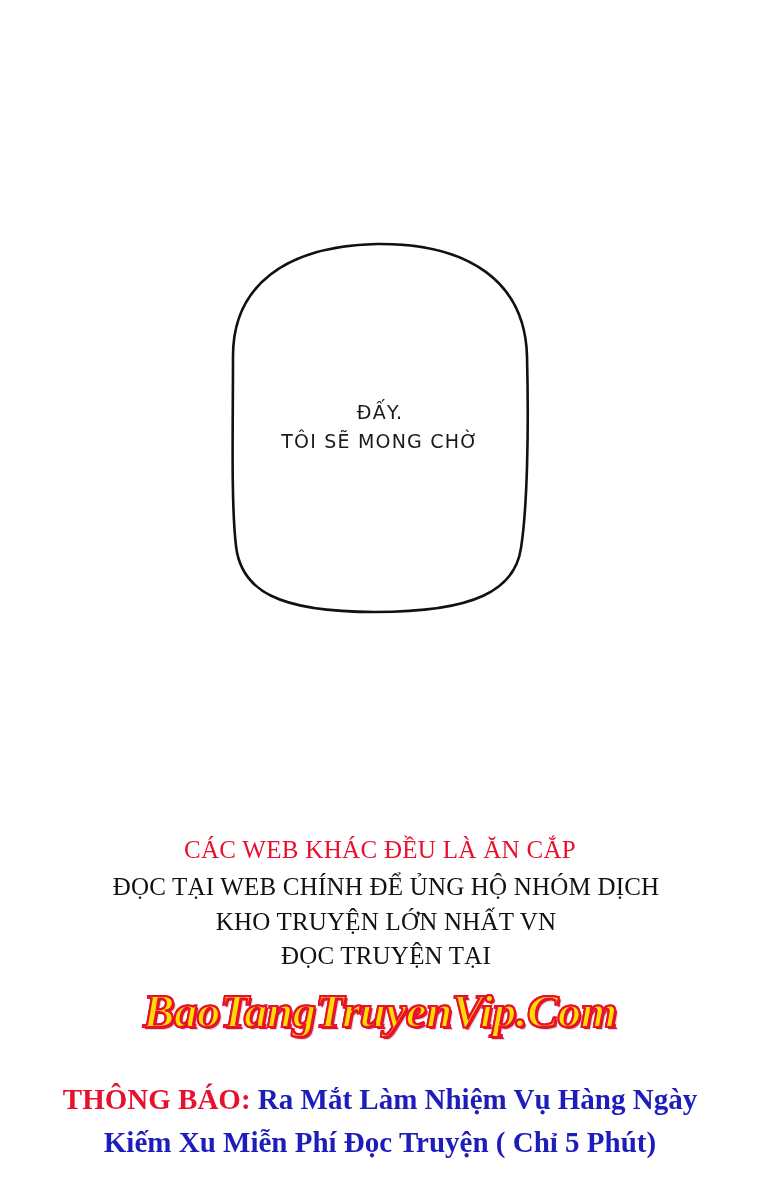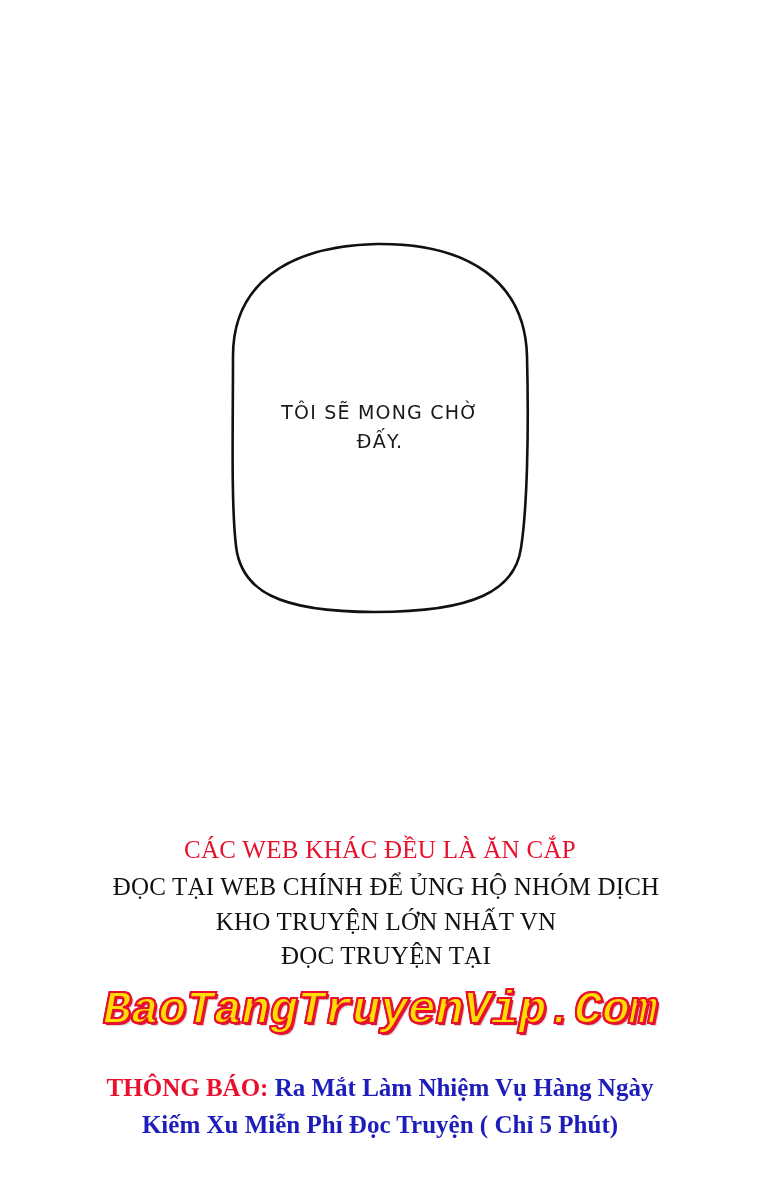--- a/index.html
+++ b/index.html
@@ -70,40 +70,40 @@
     font-family: "Liberation Serif", serif;
     font-size: 25px;
     color: #111111;
     line-height: 1.38;
     letter-spacing: 0.2px;
     padding-left: 12px;
   }
 
   .site-name {
     margin-top: 10px;
-    font-family: Liberation Mono, monospace;
+    font-family: Liberation Serif, serif;
     font-weight: bold;
     font-style: italic;
     font-size: 47px;
     letter-spacing: -0.5px;
     color: #ffdd00;
     -webkit-text-stroke: 2px #e8112d;
     text-shadow:
        2px 2px 0 #e8112d,
       -1px -1px 0 #e8112d,
        1px -1px 0 #e8112d,
       -1px  1px 0 #e8112d,
        3px 3px 0 rgba(0,0,0,0.15);
   }
 
   .notice {
-    margin-top: 32px;
+    margin-top: 40px;
     font-family: "Liberation Serif", serif;
     font-weight: bold;
-    font-size: 25px;
+    font-size: 29px;
     line-height: 1.5;
     color: #1d1dbb;
   }
   .notice .label {
     color: #e8112d;
   }
 </style>
 </head>
 <body>
 
@@ -112,22 +112,22 @@
     <svg class="bubble-svg" width="310" height="380" viewBox="0 0 310 380">
       <path d="M 8 118
                C 8 48, 60 8, 152 6
                C 244 5, 300 44, 302 118
                C 304 196, 302 272, 296 310
                C 290 352, 250 374, 150 374
                C 52 374, 16 352, 11 308
                C 6 266, 8 188, 8 118 Z" fill="#ffffff" stroke="#111111" stroke-width="2.6" stroke-linejoin="round"></path>
     </svg>
     <div class="bubble-text">
+      <div>ĐẤY.</div>
       <div>TÔI SẼ MONG CHỜ</div>
-      <div>ĐẤY.</div>
     </div>
   </div>
 </div>
 
 <div class="promo">
   <div class="promo-line1">CÁC WEB KHÁC ĐỀU LÀ ĂN CẮP</div>
   <div class="promo-line2">ĐỌC TẠI WEB CHÍNH ĐỂ ỦNG HỘ NHÓM DỊCH</div>
   <div class="promo-line3">KHO TRUYỆN LỚN NHẤT VN</div>
   <div class="promo-line4">ĐỌC TRUYỆN TẠI</div>
   <div class="site-name">BaoTangTruyenVip.Com</div>

